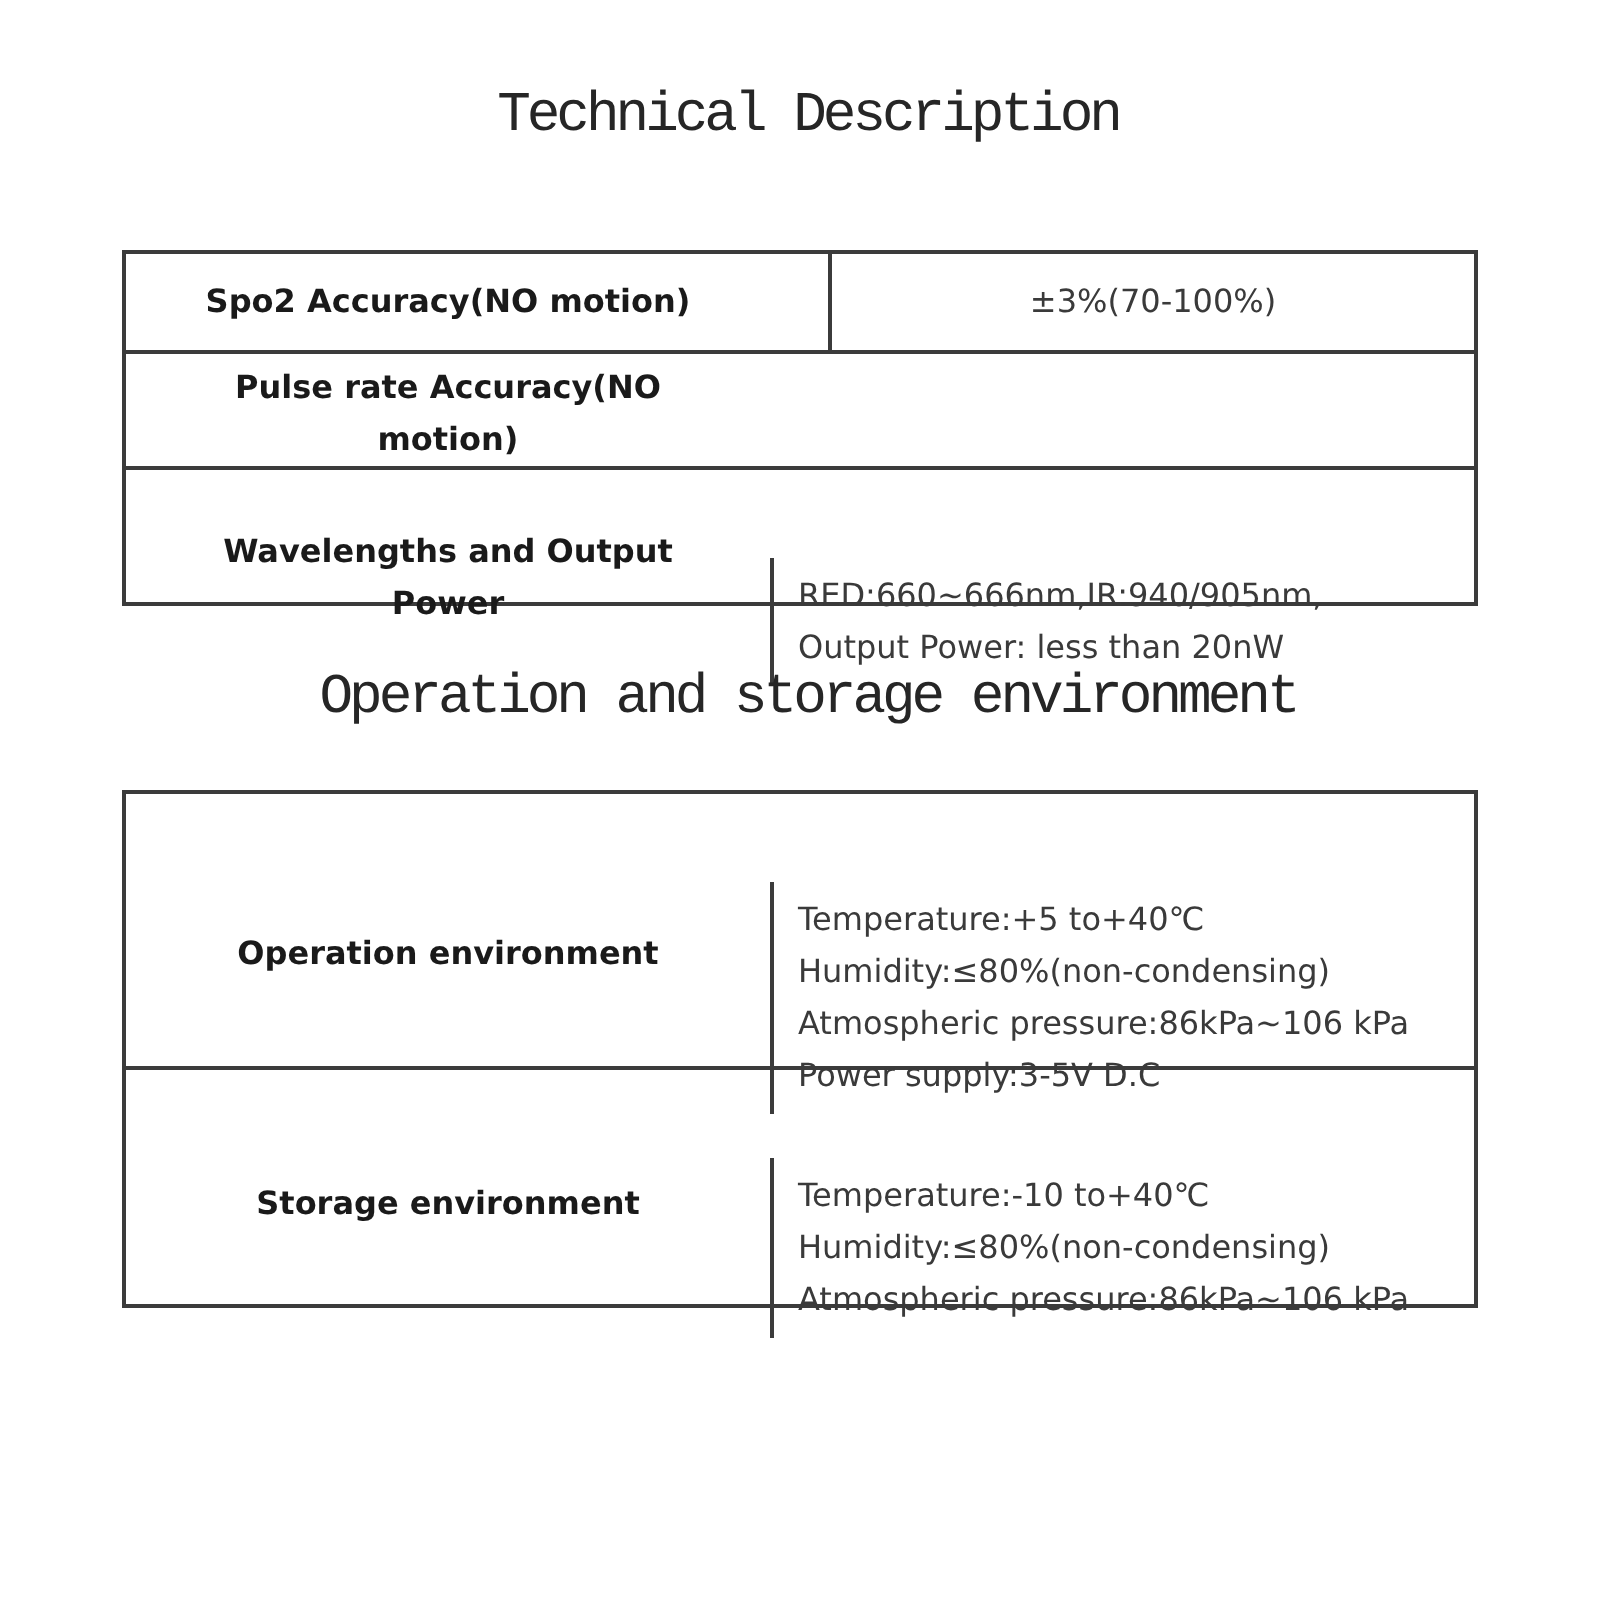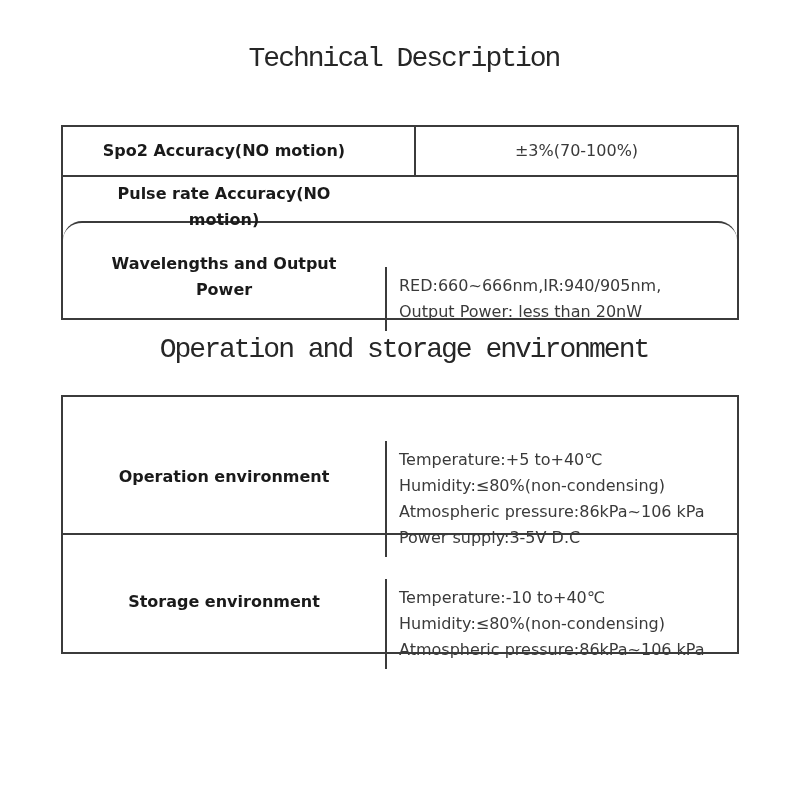--- a/index.html
+++ b/index.html
@@ -76,22 +76,22 @@
   .value-left{
     justify-content:flex-start;
     text-align:left;
     padding-left:12px;
     margin-top:44px;
   }
   .cell-text{white-space:pre-line;}
 
   
   #table-1 .r1{height:48px;}
-  #table-1 .r2{height:46px;}
-  #table-1 .r3{height:97px;border-radius:19px;}
+  #table-1 .r2{height:58px;}
+  #table-1 .r3{height:68px;}
   #table-2 .r1{height:136px;}
   #table-2 .r2{height:119px;}
 </style>
 </head>
 <body>
 
 <div class="page">
 
   <h1 class="doc-heading" id="heading-technical">Technical Description</h1>
 

